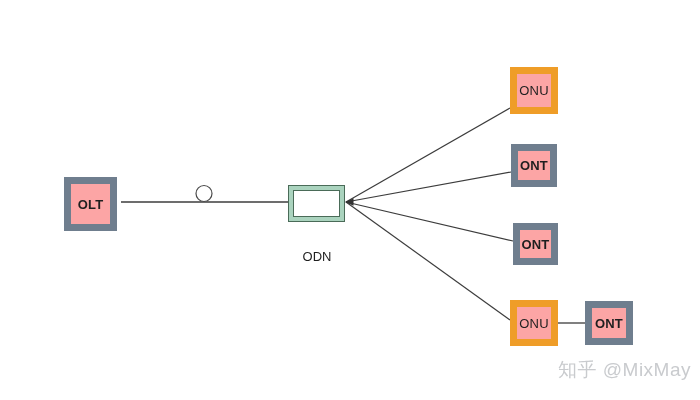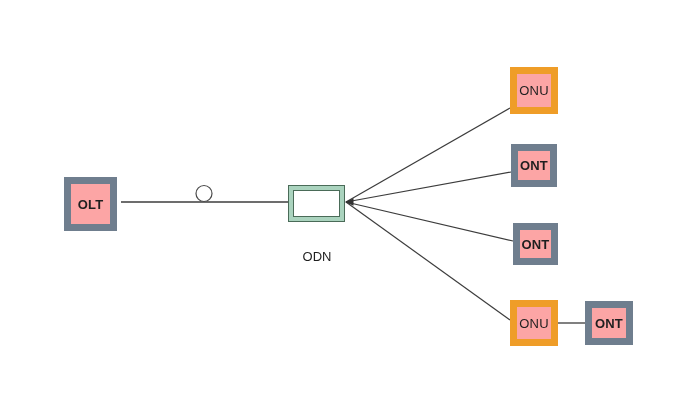--- a/index.html
+++ b/index.html
@@ -112,14 +112,15 @@
   </div>
 
   <div class="node node--orange node-onu-bottom">
     <span>ONU</span>
   </div>
 
   <div class="node node--slate node-ont-bottom">
     <span>ONT</span>
   </div>
 
+  <div class="watermark">知乎 @MixMay</div>
 
 </div>
 
 </body></html>

